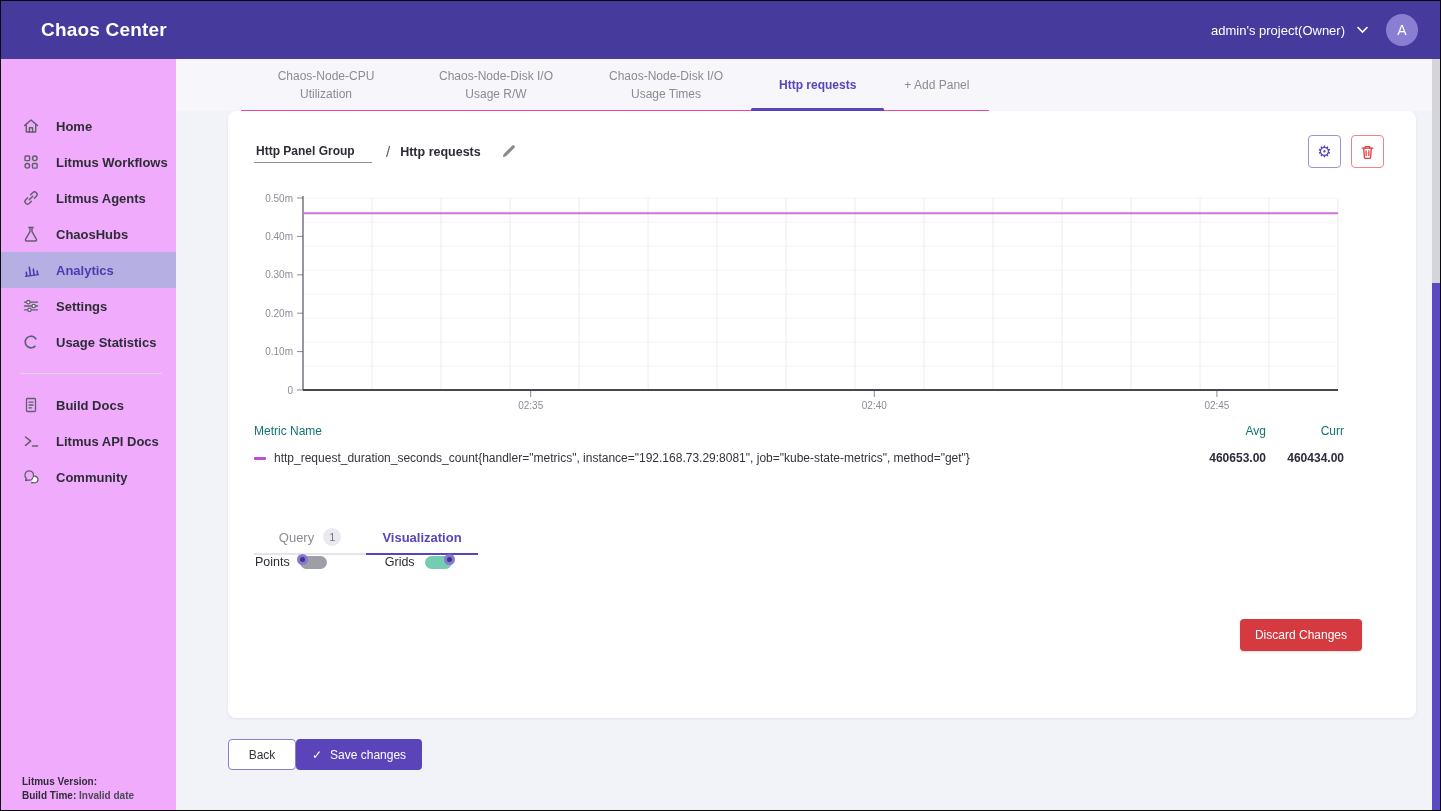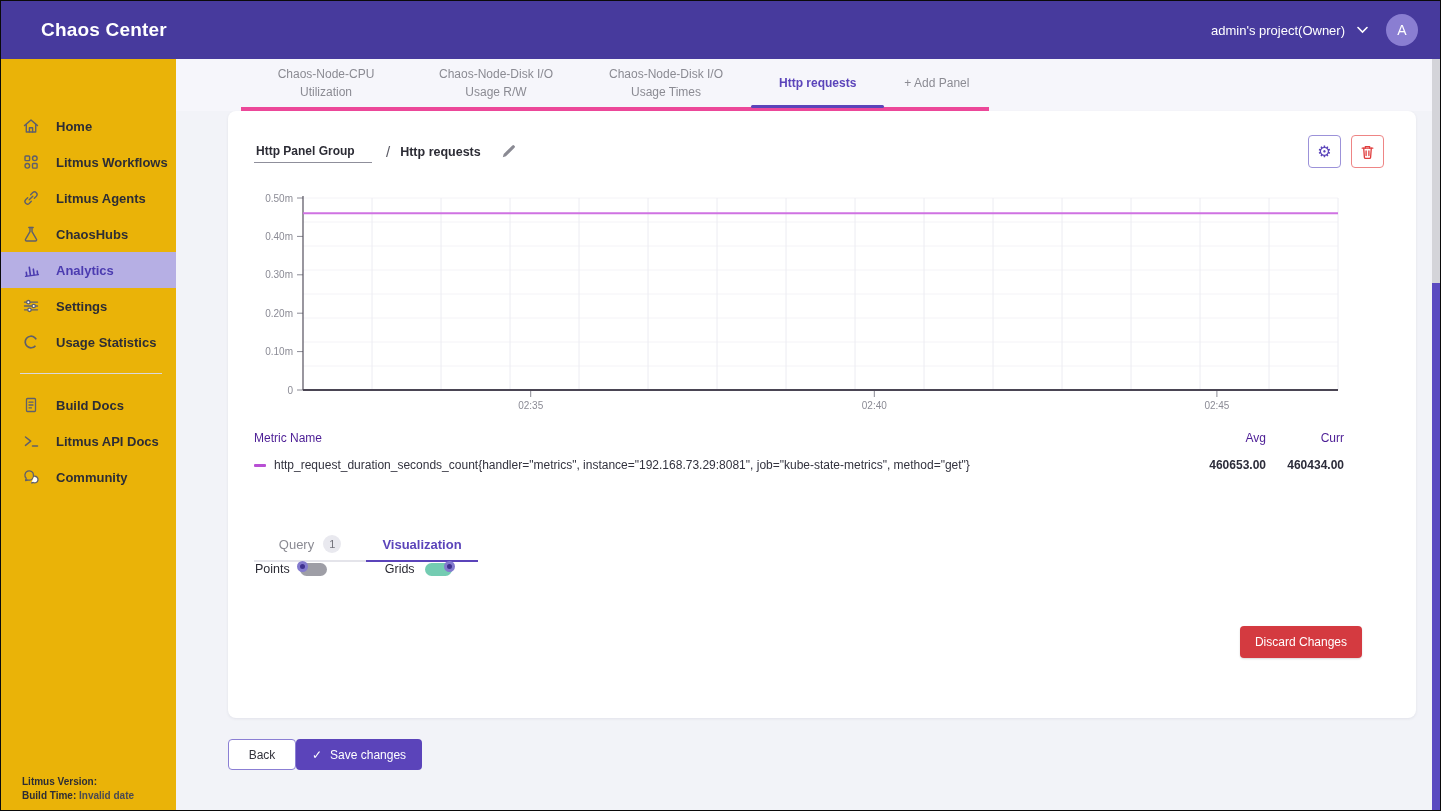--- a/index.html
+++ b/index.html
@@ -7,53 +7,53 @@
   .screen { position:relative; width:1441px; height:811px; background:#f2f3f8; overflow:hidden; border:1px solid #0a0a0a; }
 
   
   .header { position:absolute; top:0; left:0; right:0; height:58px; background:#473a9d; display:flex; align-items:center; justify-content:space-between; padding:0 22px 0 40px; z-index:30; }
   .header-title { color:#ffffff; font-size:19px; font-weight:bold; letter-spacing:.2px; }
   .header-right { display:flex; align-items:center; gap:18px; }
   .project-selector { display:flex; align-items:center; gap:12px; color:#ffffff; font-size:13px; cursor:pointer; }
   .avatar { width:32px; height:32px; border-radius:50%; background:#8a7ed2; color:#ffffff; font-size:14px; display:flex; align-items:center; justify-content:center; }
 
   
-  .sidebar { position:absolute; top:58px; left:0; bottom:0; width:175px; background:#eab308; z-index:20; padding-top:49px; }
+  .sidebar { position:absolute; top:58px; left:0; bottom:0; width:175px; background:#f0abfc; z-index:20; padding-top:49px; }
   .side-item { height:36px; display:flex; align-items:center; gap:16px; padding-left:21px; cursor:pointer; color:#2d2d35; font-size:13px; font-weight:600; }
   .side-item .ic { width:18px; height:18px; color:#5f5f6b; flex:0 0 18px; display:flex; align-items:center; justify-content:center; }
   .side-item.active { background:#b6afe4; color:#4b3bb0; }
   .side-item.active .ic { color:#4b3bb0; }
   .side-divider { height:1px; background:#d9d9df; margin:13px 14px 13px 19px; }
   .side-footer { position:absolute; left:21px; bottom:8px; font-size:10px; color:#2d2d35; line-height:1.35; }
   .side-footer b { font-weight:bold; }
   .side-footer .val { font-weight:bold; color:#4a4a52; }
 
   
   .main { position:absolute; top:58px; left:175px; right:0; bottom:0; }
   .tabbar { height:52px; background:#f6f6fb; display:flex; align-items:stretch; padding-left:65px; }
-  .tabs { display:flex; align-items:stretch; border-bottom:4px solid #ec4899; }
+  .tabs { display:flex; align-items:stretch; border-bottom:1px solid #ec4899; }
   .tab { display:flex; align-items:center; justify-content:center; text-align:center; padding:0 14px; font-size:12px; color:#8b8b93; max-width:170px; line-height:1.5; cursor:pointer; position:relative; }
   .tab.active { color:#5b44ba; font-weight:bold; }
   .tab.active::after { content:""; position:absolute; left:0; right:0; bottom:-1px; height:3px; background:#5b44ba; border-radius:2px; }
 
   .card { margin-left:52px; width:1188px; height:607px; background:#ffffff; border-radius:8px; box-shadow:0 1px 3px rgba(40,40,70,.08); padding:24px 32px 0 26px; }
 
   .panel-head { display:flex; align-items:center; }
   .panel-group-input { width:118px; border:none; border-bottom:1px solid #8f8f9b; font-size:12px; font-weight:600; color:#2c2c35; padding:3px 2px 4px; outline:none; background:transparent; font-family:"Liberation Sans", sans-serif; }
   .slash { color:#5a5a64; font-size:15px; margin:0 10px 0 14px; }
   .panel-name { font-size:12.5px; font-weight:600; color:#2c2c35; }
   .pencil { margin-left:20px; color:#8a8a93; cursor:pointer; display:flex; }
   .head-actions { margin-left:auto; display:flex; gap:10px; }
   .icon-btn { width:33px; height:33px; border-radius:4px; background:#ffffff; display:flex; align-items:center; justify-content:center; cursor:pointer; }
   .icon-btn.gear { border:1px solid #9c92d9; color:#5b44ba; font-size:16px; }
   .icon-btn.trash { border:1px solid #ee8585; color:#e03d3d; }
 
   .chart-wrap { margin-top:18px; }
   .legend { width:1090px; font-size:12px; }
-  .legend-head { display:flex; color:#4c1d95; margin-top:13px;align-items:flex-end; }
+  .legend-head { display:flex; color:#0f766e; margin-top:6px;align-items:flex-end; }
   .legend-head .col-avg, .legend-row .col-avg { width:68px; text-align:right; }
   .legend-head .col-curr, .legend-row .col-curr { width:78px; text-align:right; }
   .legend-head .col-metric, .legend-row .col-metric { flex:1; display:flex; align-items:center; gap:8px; }
   .legend-row { display:flex; margin-top:13px; color:#33333f; }
   .legend-row .col-avg, .legend-row .col-curr { color:#2c2c3a; font-weight:600; }
   .dash { width:12px; height:3px; border-radius:1px; background:#b84fd4; flex:0 0 12px; }
 
   .sub-tabs { display:flex; margin-top:56px; }
   .sub-tab { width:112px; height:34px; display:flex; align-items:center; justify-content:center; gap:9px; font-size:13px; color:#8b8b93; border-bottom:2px solid #e4e4ea; cursor:pointer; }
   .sub-tab.active { color:#5b44ba; font-weight:bold; border-bottom:2px solid #5b44ba; }

